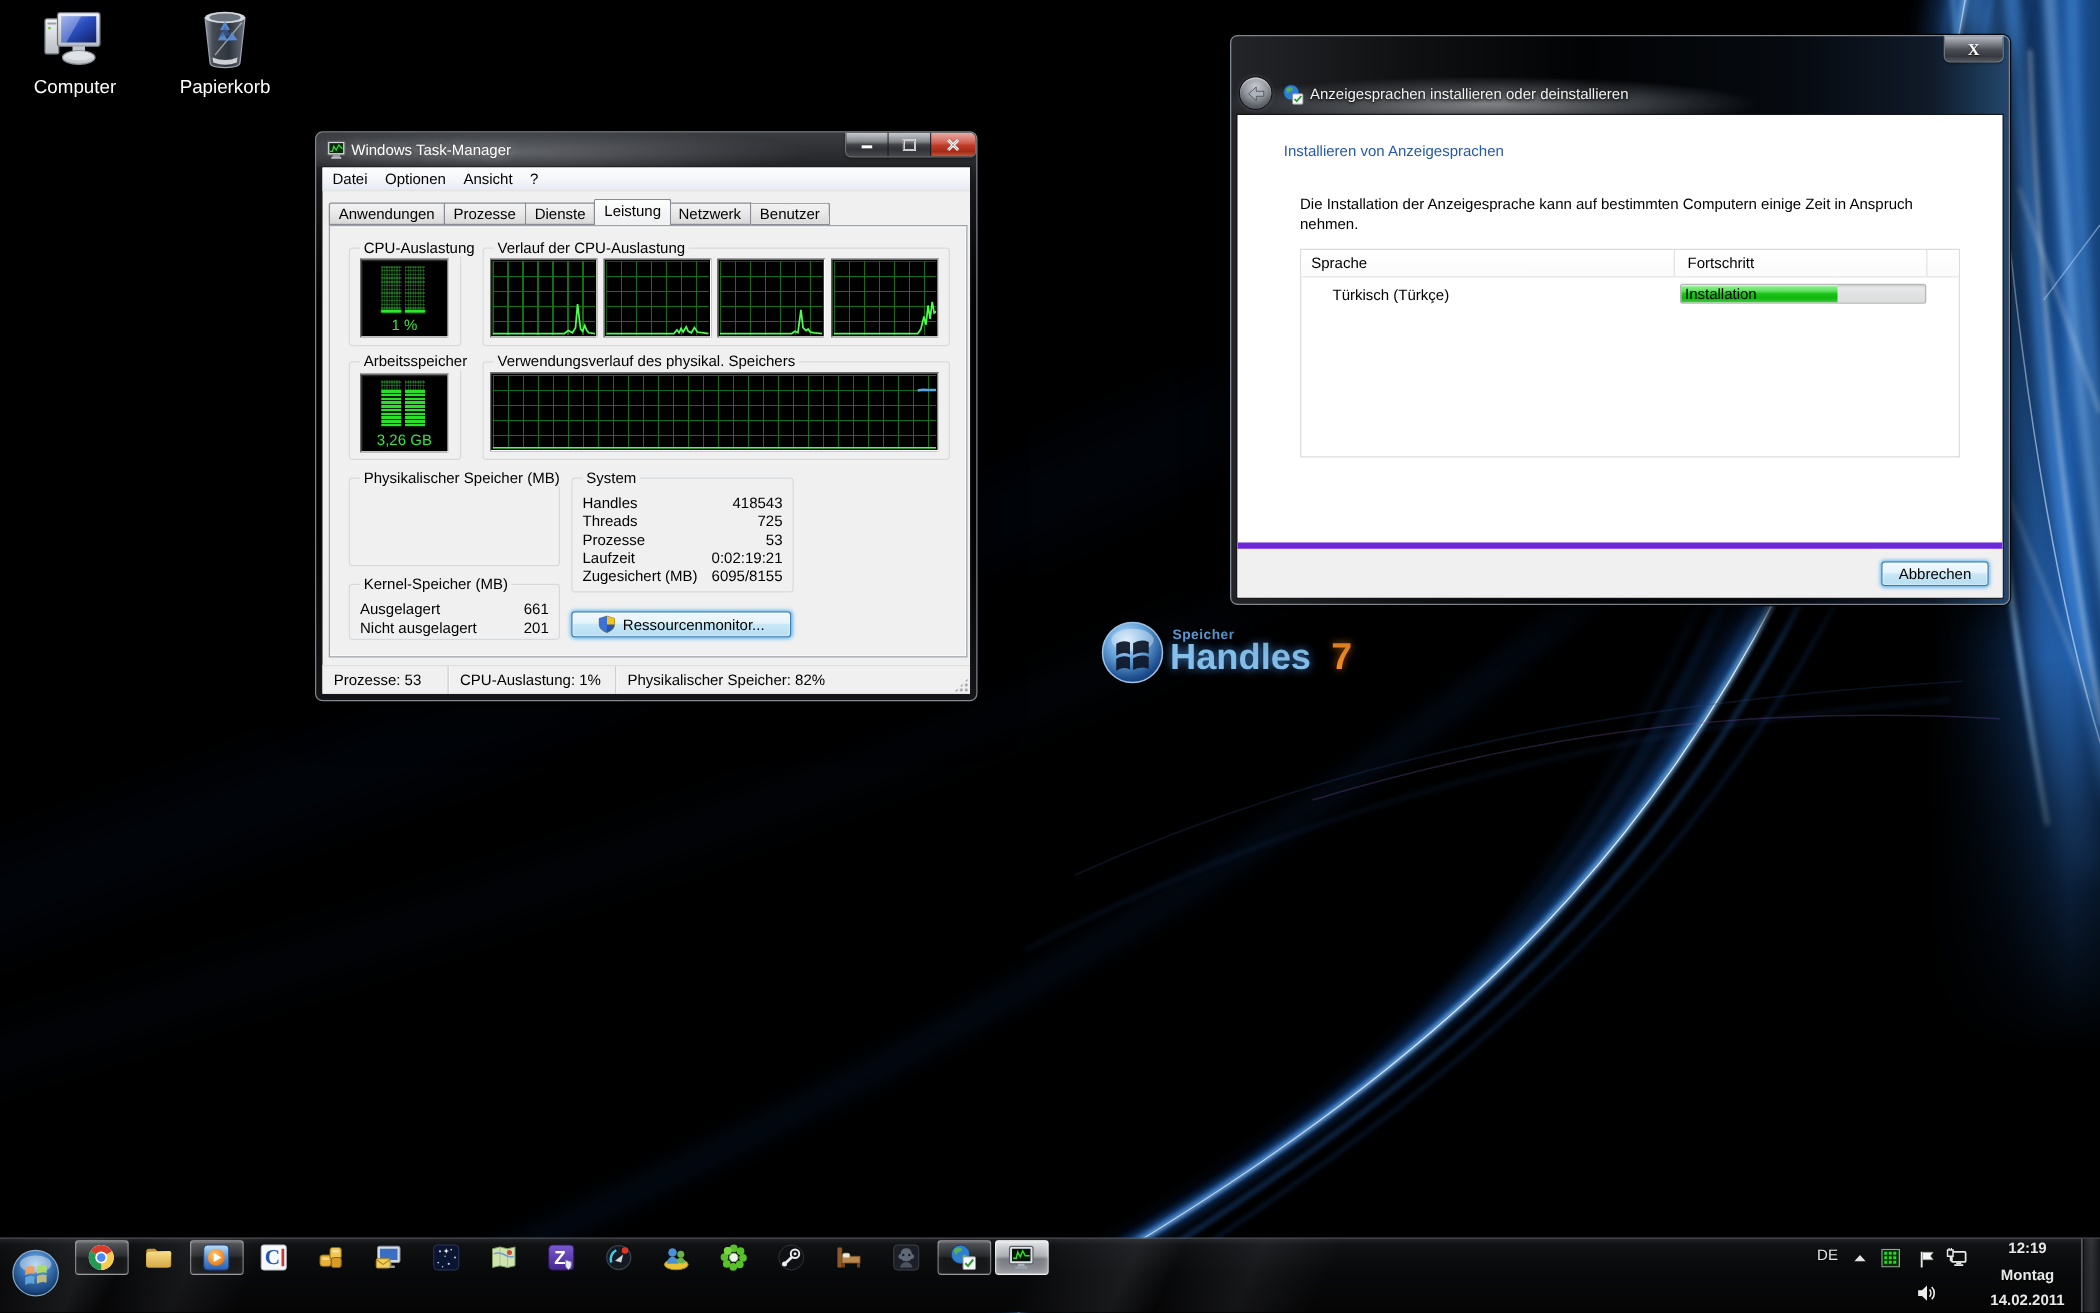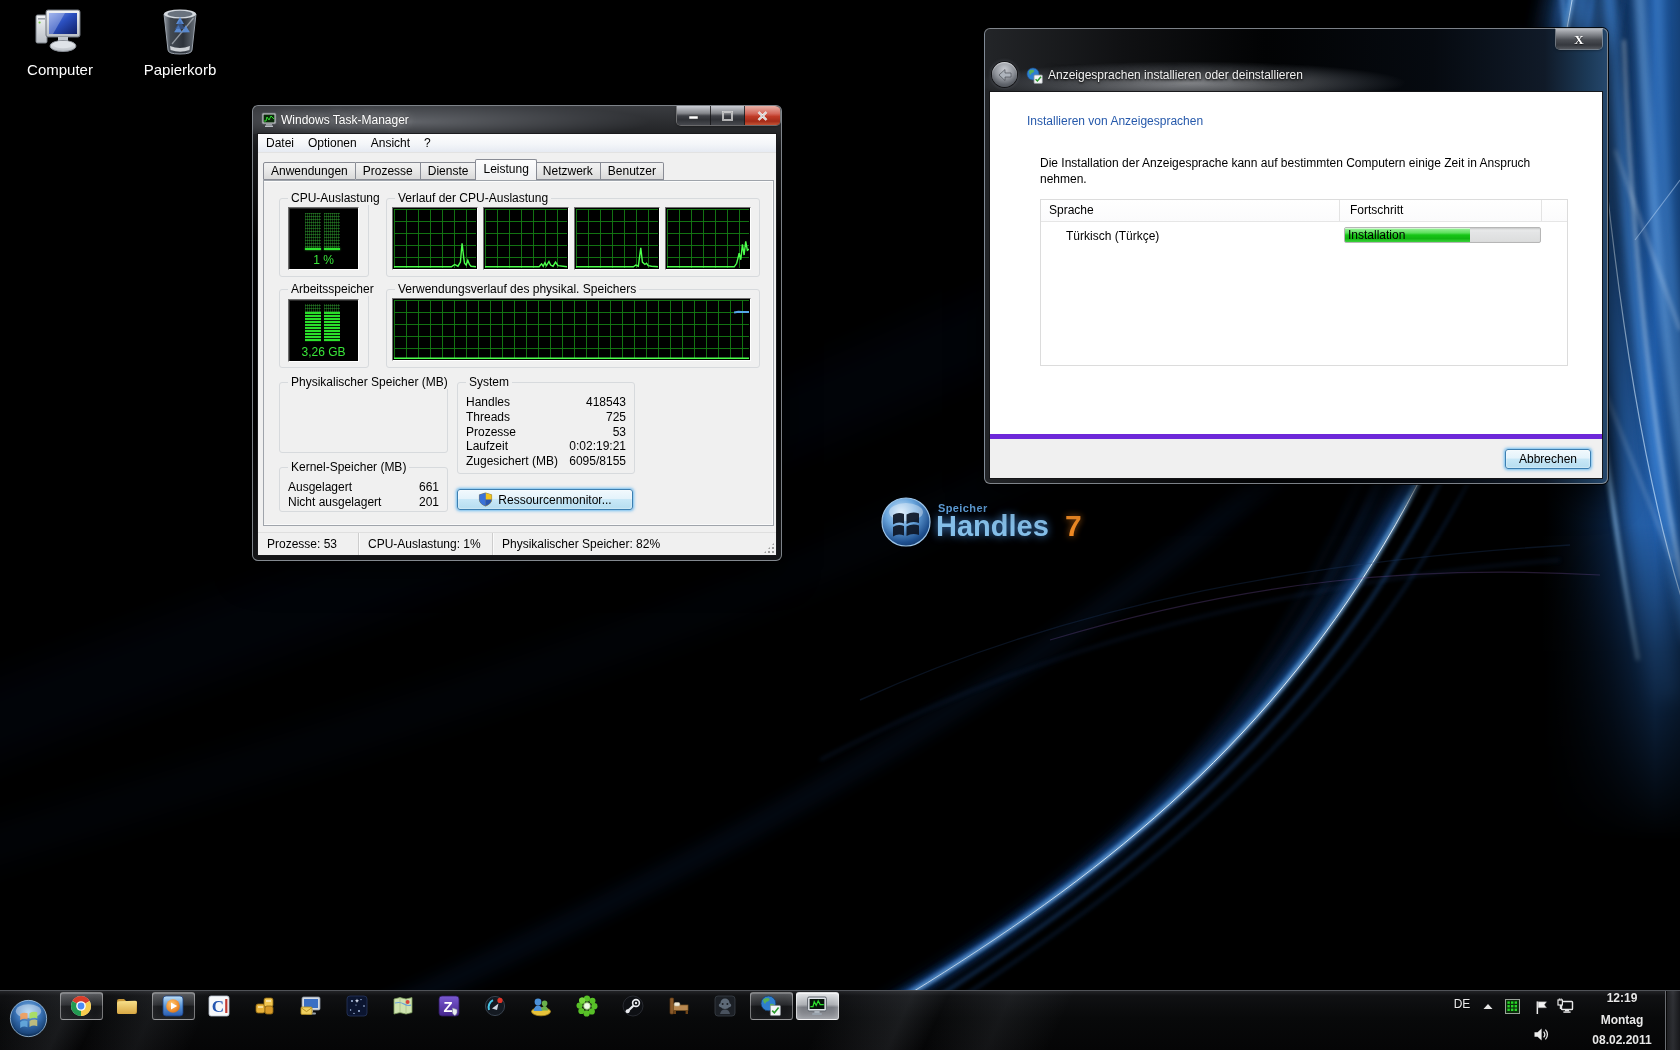--- a/index.html
+++ b/index.html
@@ -745,18 +745,18 @@
         <rect x="3.6" y="0.4" width="1" height="1.6" fill="#e8e8e8"></rect>
       <rect x="2.8" y="7" width="1.2" height="4" fill="#e8e8e8"></rect>
     </svg>
     <svg id="tray-vol" width="17" height="15" viewBox="0 0 17 15">
       <polygon points="1.5,5.2 4.6,5.2 8.6,1.4 8.6,13.6 4.6,9.8 1.5,9.8" fill="#ececec"></polygon>
       <path d="M10.6,4.6 A4.4,4.4 0 0 1 10.6,10.4 M12.4,2.6 A7,7 0 0 1 12.4,12.4" stroke="#ececec" stroke-width="1.3" fill="none"></path>
     </svg>
     <div id="tray-clock" class="tray-text">
       <span class="cline">12:19</span>
       <span class="cline">Montag</span>
-      <span class="cline">08.02.2011</span>
+      <span class="cline">14.02.2011</span>
     </div>
     <div id="show-desktop"></div>
   </div>
 
 </div>
 
 </body></html>

